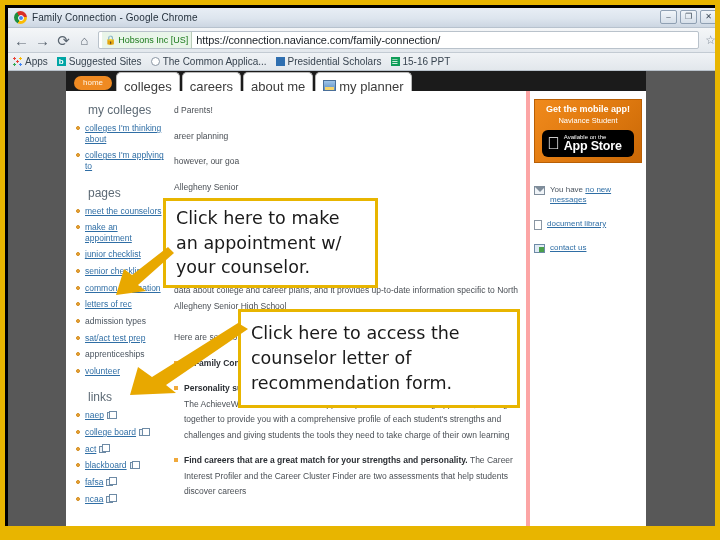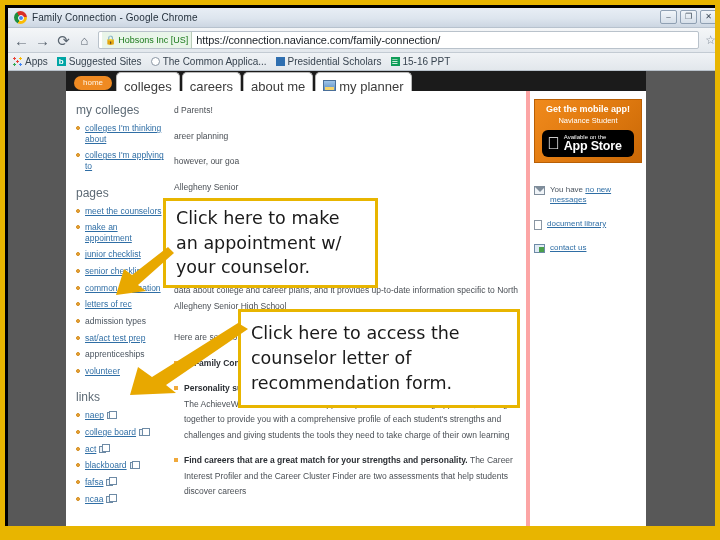--- a/index.html
+++ b/index.html
@@ -203,21 +203,21 @@
   }
 
   
   #cols { display: flex; height: 100%; }
   #left-col  { width: 100px; padding: 12px 0 0 10px; flex: none; }
   #mid-col   { flex: 1; padding: 12px 8px 0 8px; min-width: 0; }
   #right-col { width: 120px; padding: 8px 6px 0 4px; flex: none;
                border-left: 4px solid #fca5a5; }
 
   .side-heading {
-    font-size: 12px; color: #5d6a75; margin: 0 0 6px 0;
+    font-size: 12px; color: #5d6a75; margin: 0 0 6px 12px;
     font-weight: normal;
   }
   .side-heading.second { margin-top: 14px; }
   ul.side-list { list-style: none; margin: 0; padding: 0; }
   ul.side-list li {
     position: relative;
     padding-left: 9px;
     margin-bottom: 6px;
     font-size: 8.5px;
     line-height: 1.25;

